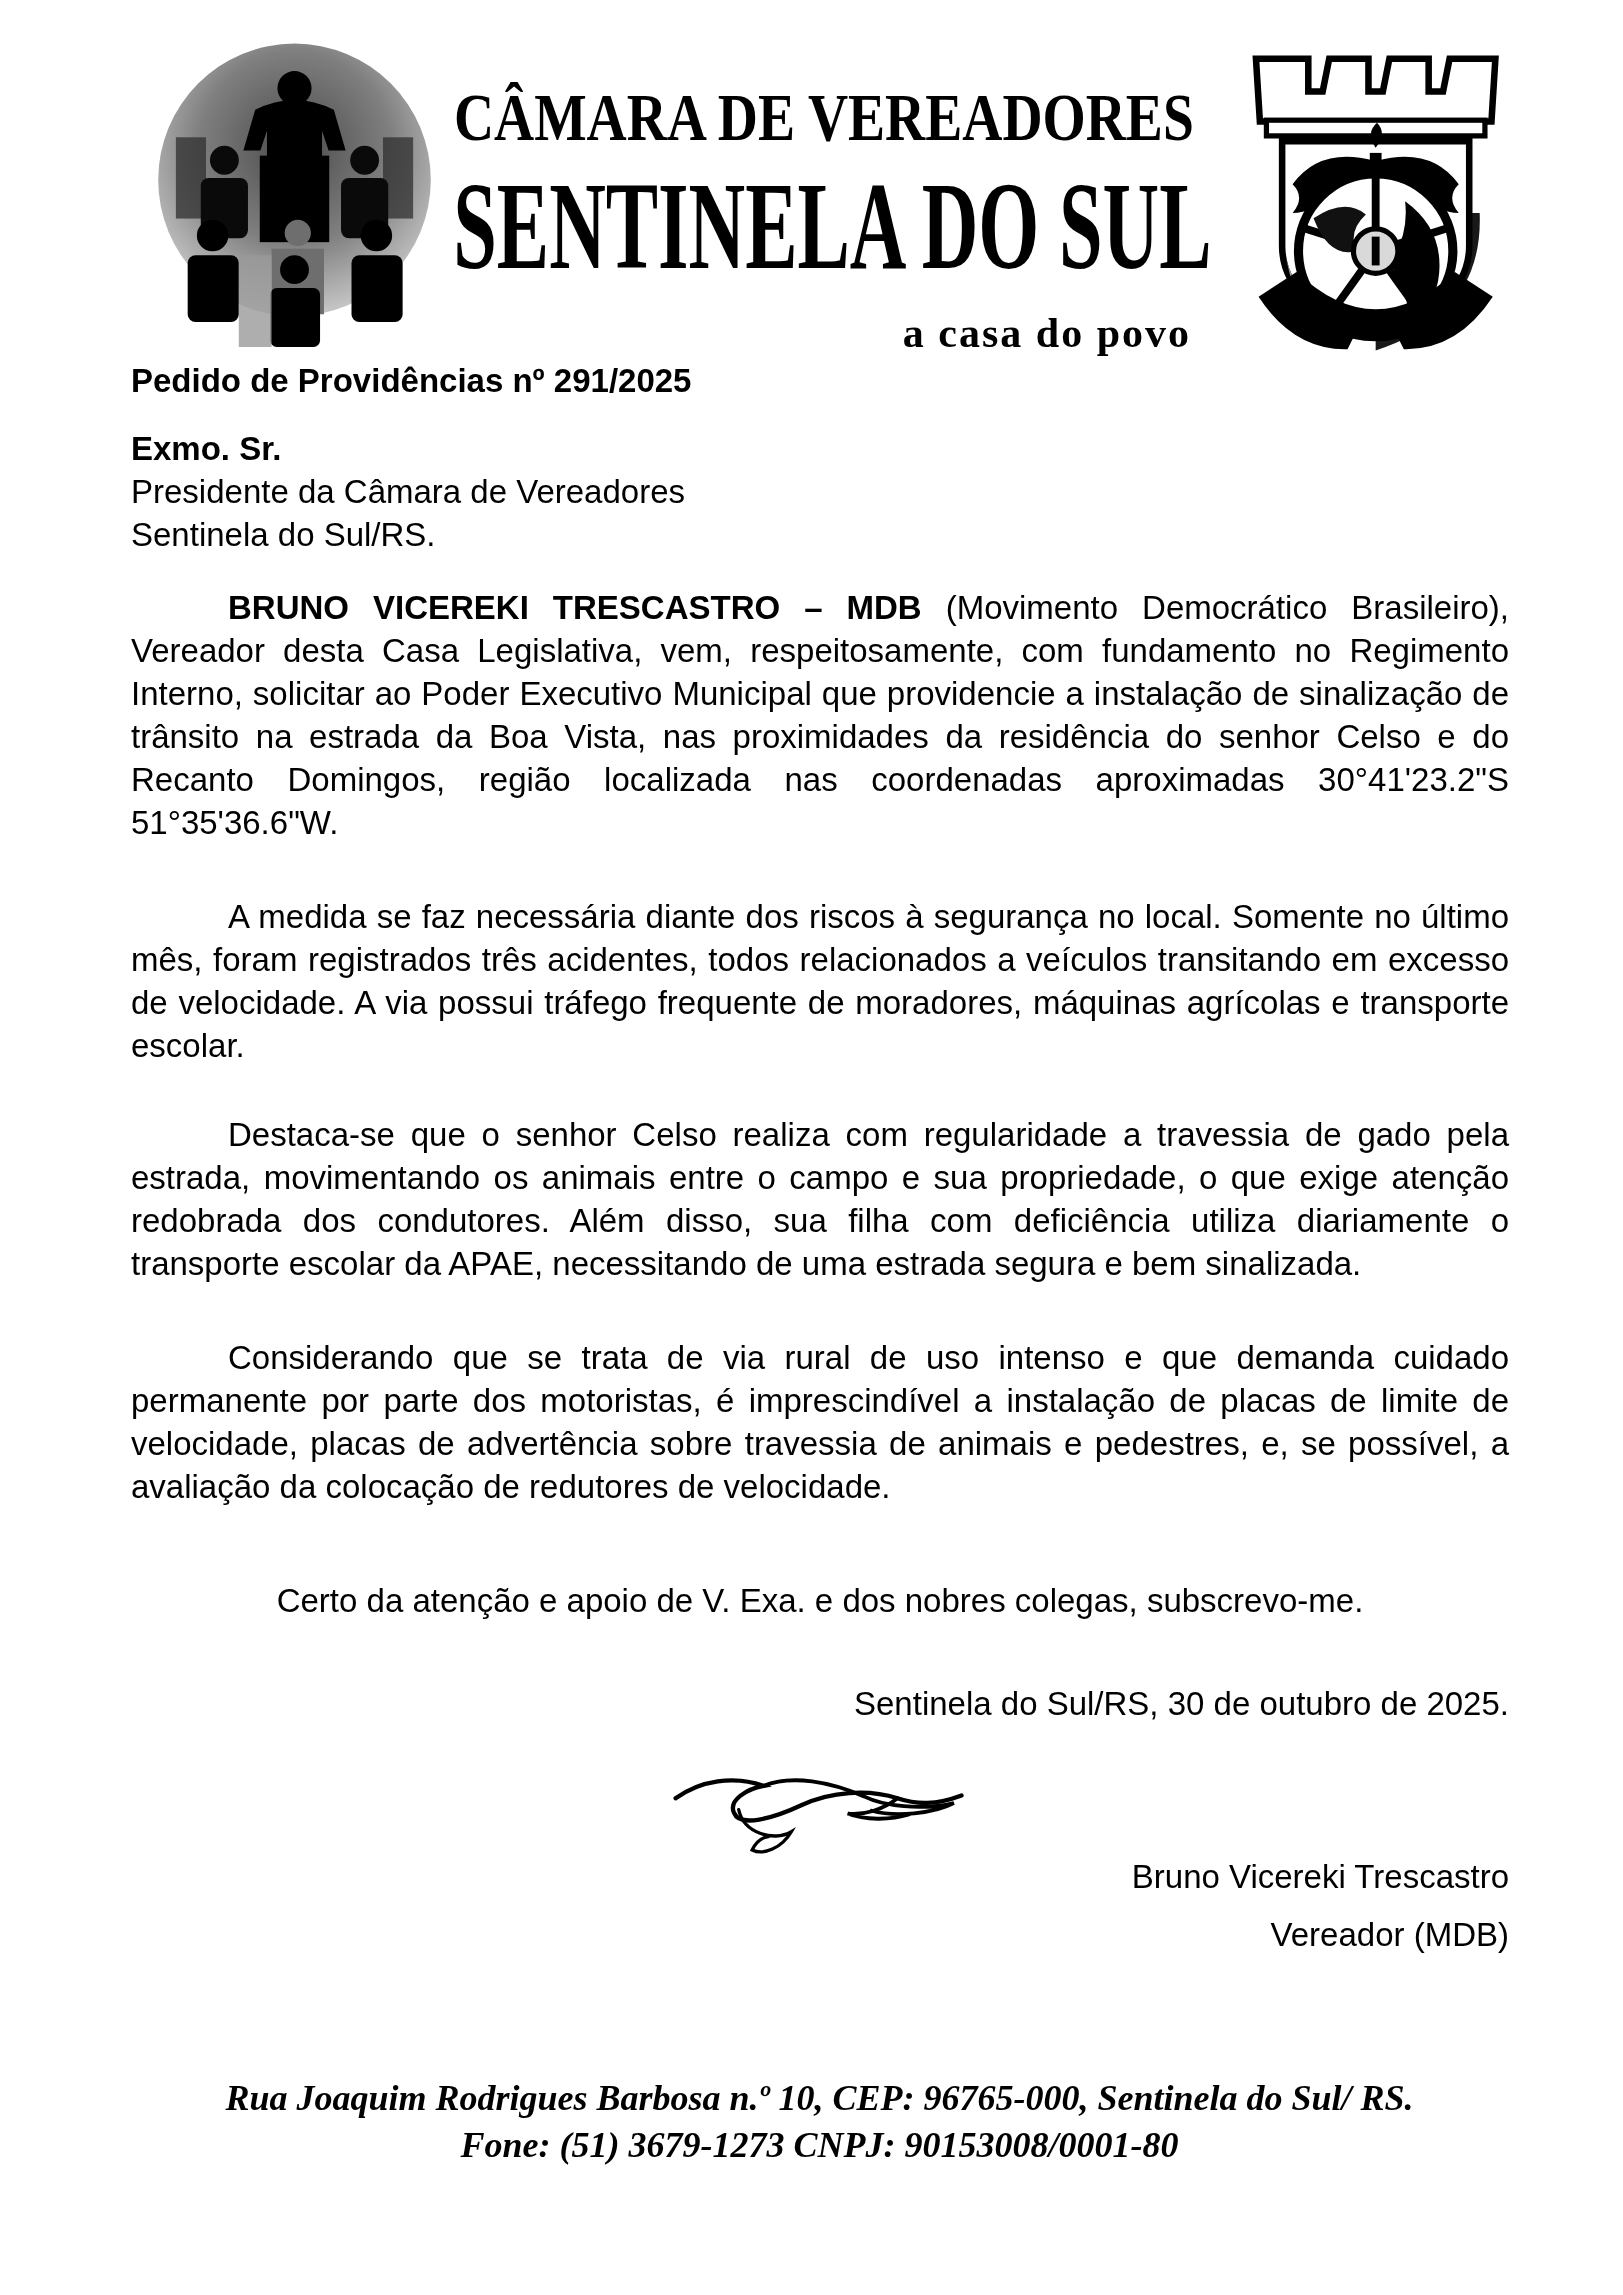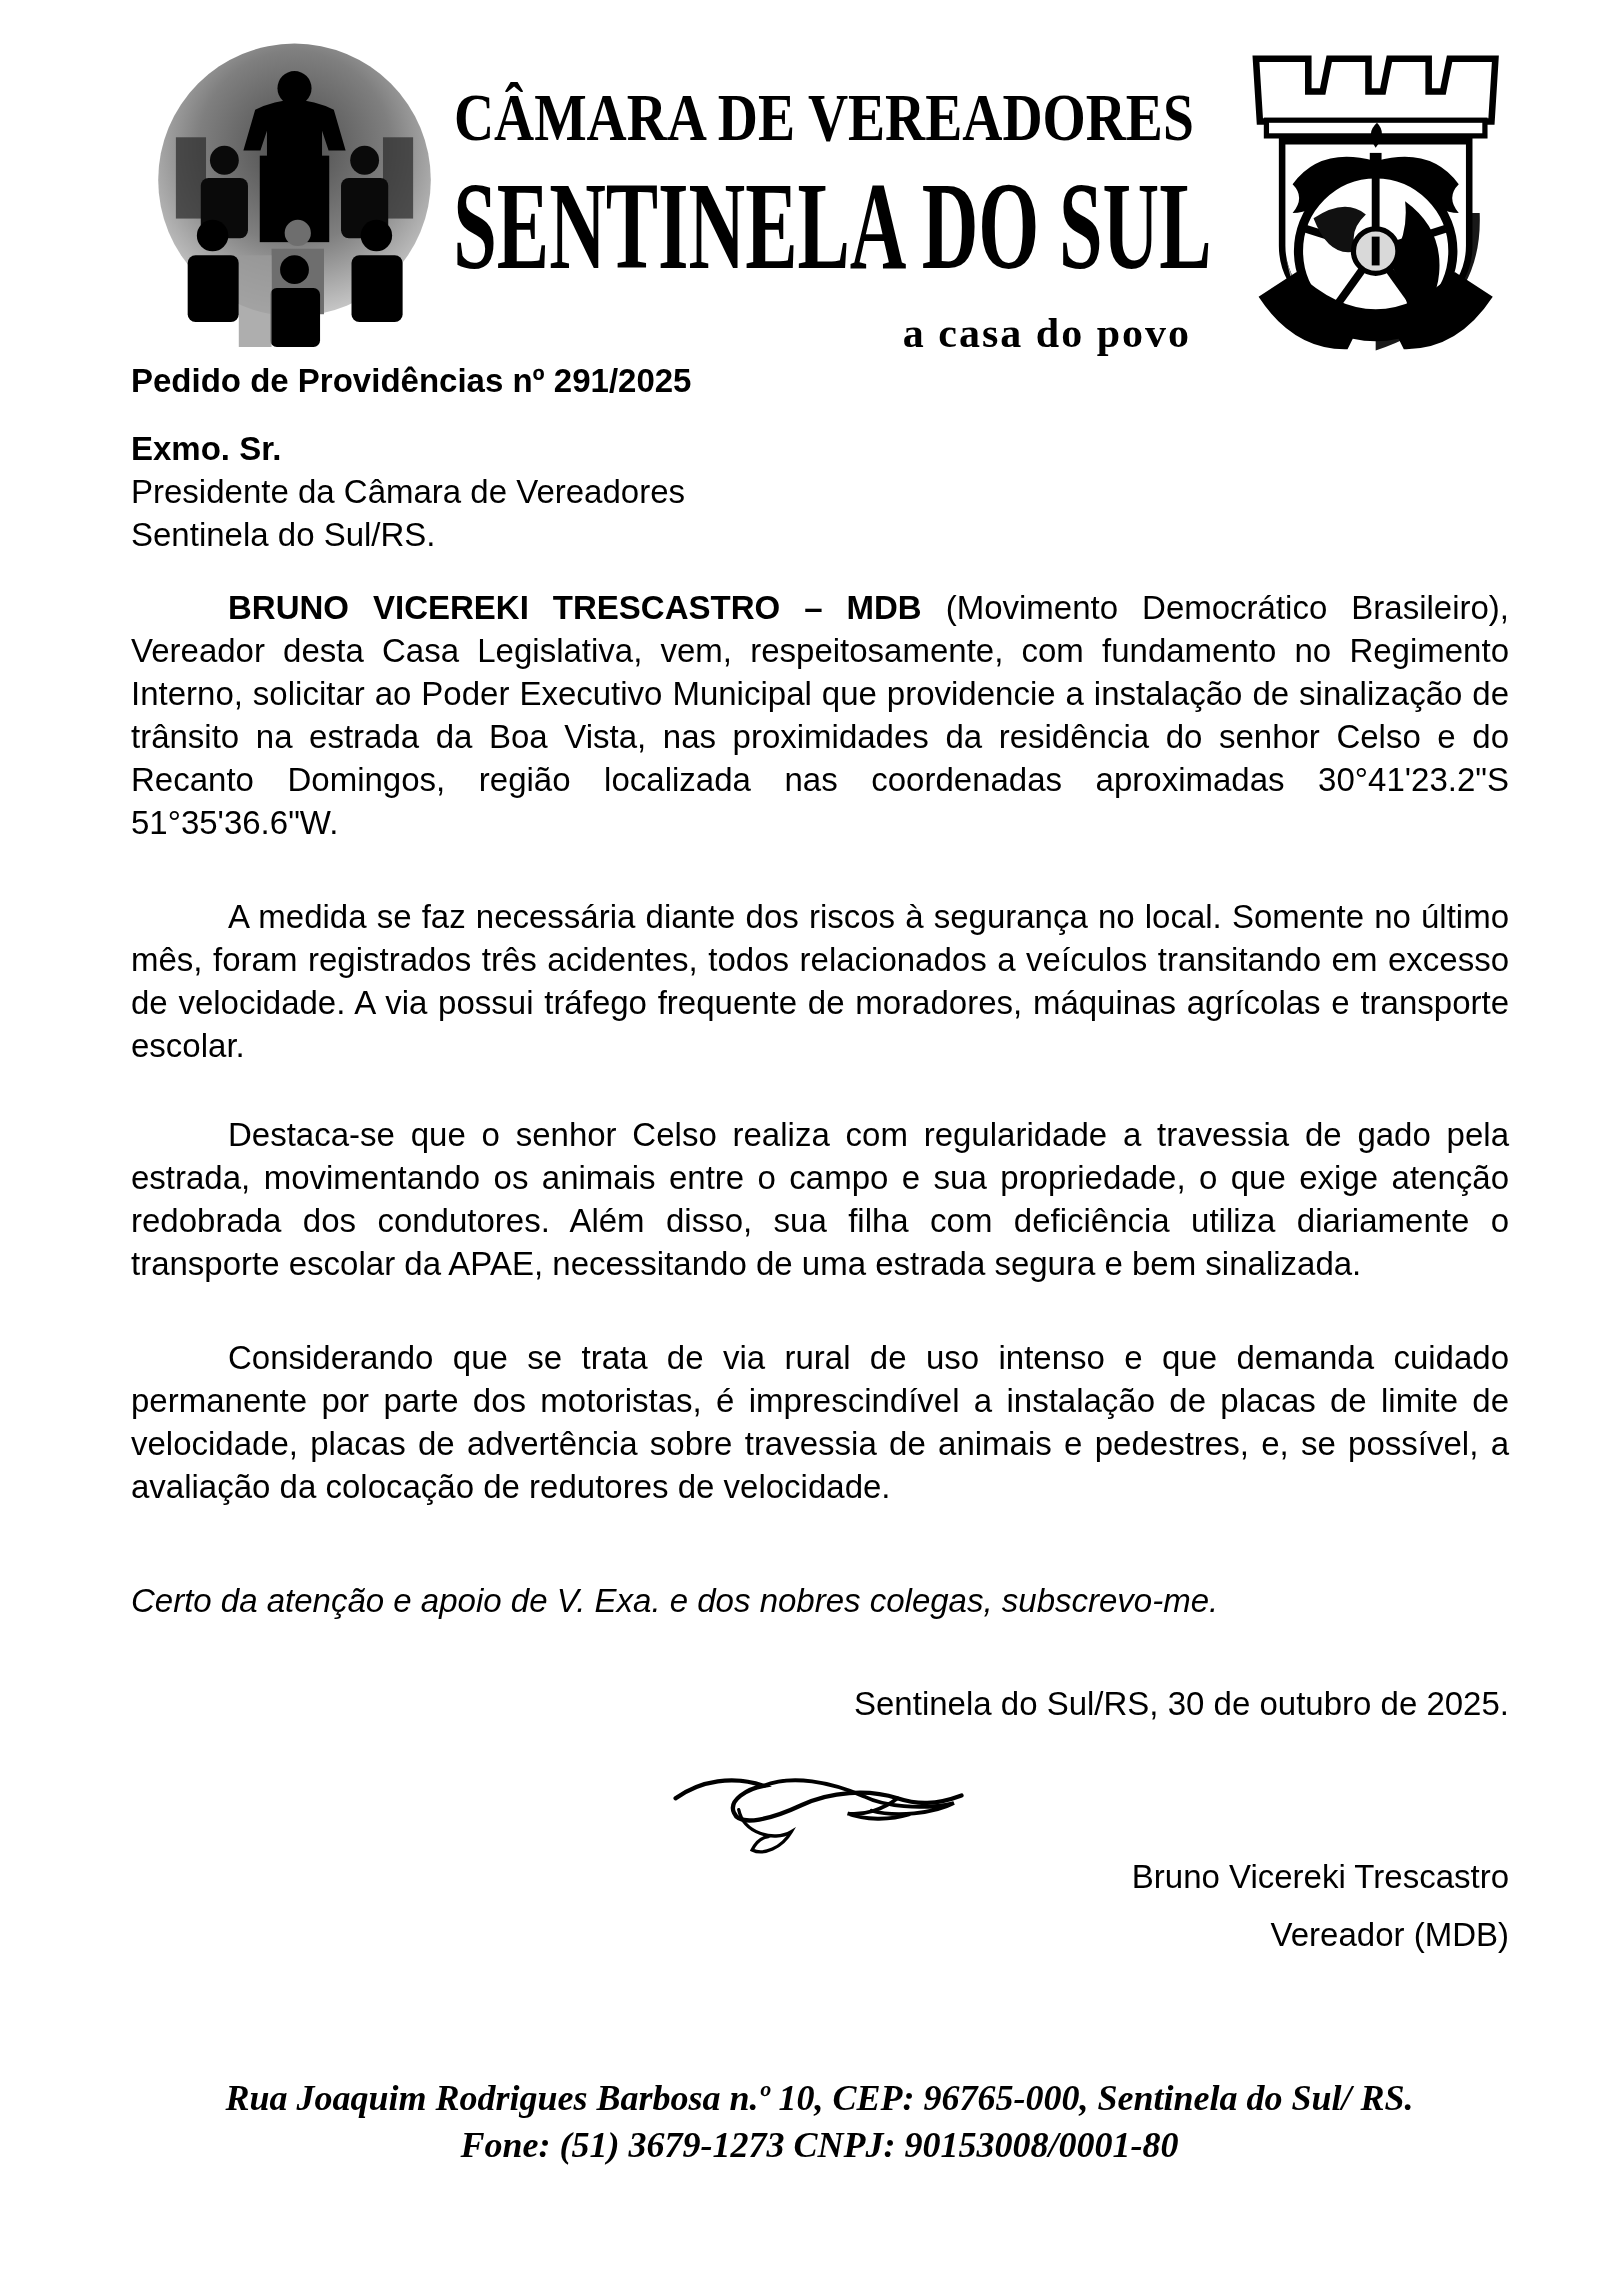--- a/index.html
+++ b/index.html
@@ -21,21 +21,21 @@
   .doc-body{position:absolute;left:131px;right:130px;top:359px;font-size:33px;line-height:43px;}
   .title{margin:0;font-size:33px;font-weight:bold;text-align:left;}
   .addressee{margin-top:25px;}
   .addressee p{margin:0;}
   .bold{font-weight:bold;}
   .para{margin:0;text-align:justify;text-indent:97px;}
   .p1{margin-top:30px;}
   .p2{margin-top:51px;}
   .p3{margin-top:46px;}
   .p4{margin-top:51px;}
-  .closing{margin:71px 0 0 0;text-align:left;font-style:italic;}
+  .closing{margin:71px 0 0 0;text-align:center;}
   .dateline{margin:60px 0 0 0;text-align:right;}
   .sigblock{margin-top:36px;text-align:right;}
   .sigblock svg{display:block;margin:0 auto -3.9px auto;}
   .signer-role{margin-top:14.4px;}
   
   .footer{
     position:absolute;left:0;right:0;top:2075px;text-align:center;
     font-family:"Liberation Serif",serif;font-style:italic;font-weight:bold;
     font-size:36px;line-height:47px;
   }

